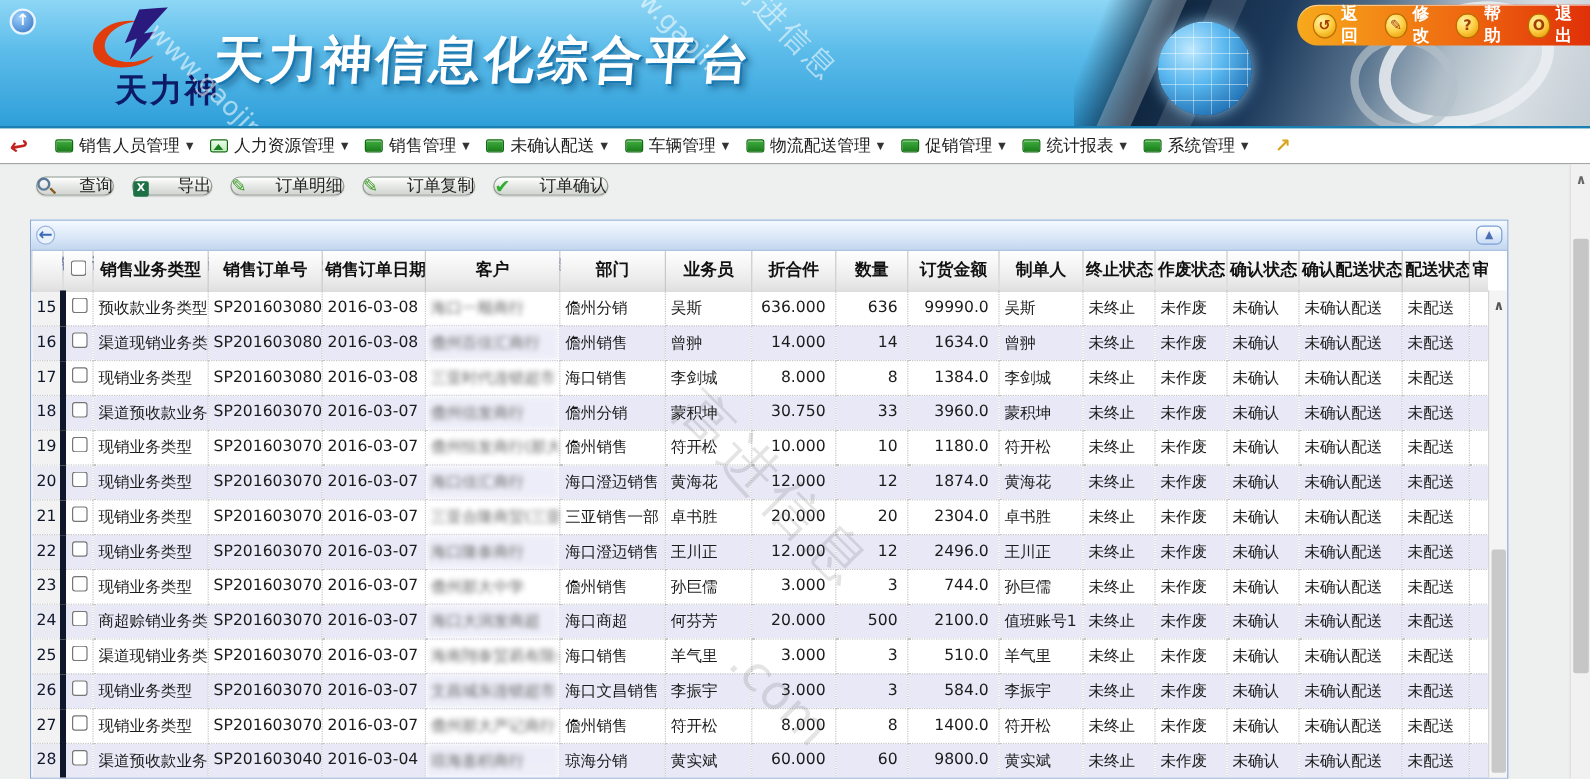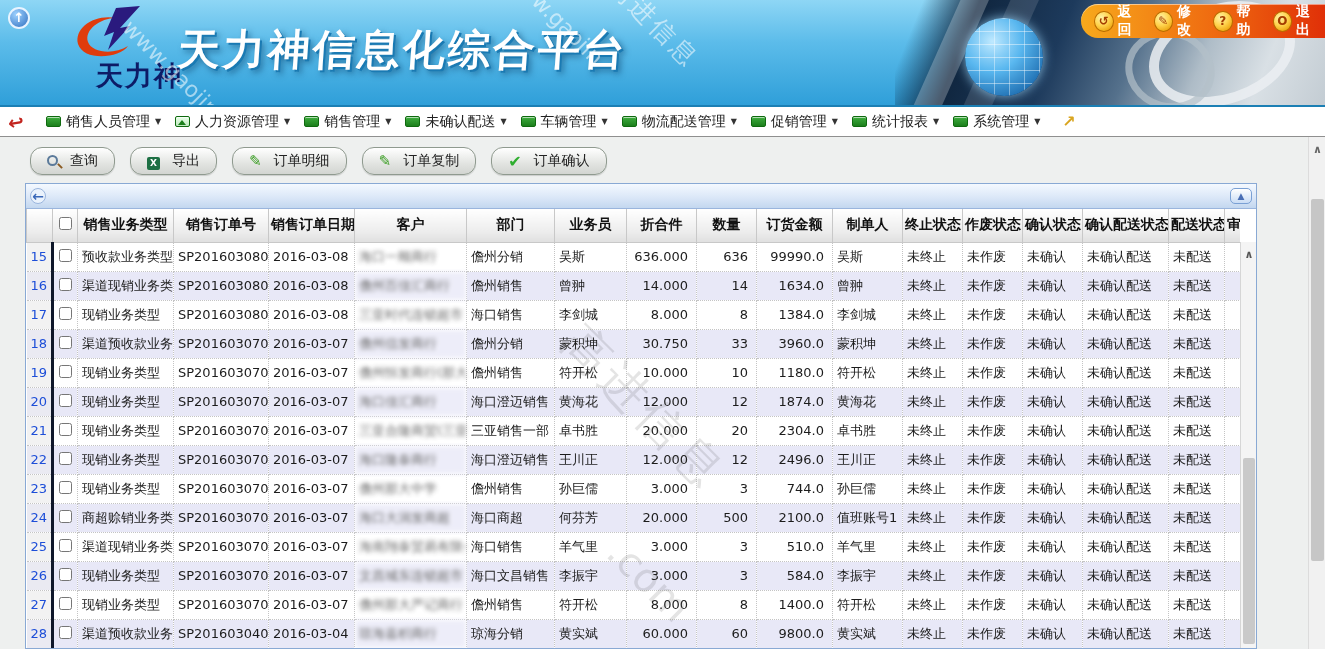--- a/index.html
+++ b/index.html
@@ -51,21 +51,21 @@
   .mico { width:15px; height:11px; background:linear-gradient(180deg,#3fae3f,#1c7f1c); border:1px solid #0f6a0f; border-radius:2px; box-shadow:inset 0 1px 0 rgba(255,255,255,.6); }
   .mico.img { background:linear-gradient(180deg,#e8ffe8,#bfe9bf); position:relative; }
   .mico.img:before { content:""; position:absolute; left:2px; bottom:1px; border-left:4px solid transparent; border-right:4px solid transparent; border-bottom:5px solid #1c7f1c; }
   .caret { font-size:8px; color:#333; }
   .flag-ico { color:#d9a520; font-size:16px; font-weight:bold; }
 
   
   .content { position:relative; width:1325px; height:512px; background:#eef0ef; }
 
   .toolbar { display:flex; gap:15px; padding:10px 0 0 30px; }
-  .tbtn { display:flex; align-items:center; gap:12px; height:28px; padding:0 16px; border:1px solid #8f9a8f; border-radius:12px;
+  .tbtn { display:flex; align-items:center; gap:24px; height:16px; padding:0 0; border:1px solid #8f9a8f; border-radius:12px;
     background:linear-gradient(180deg,#ffffff,#e2e4e1 60%,#d2d5d1); font-size:14px; color:#222; cursor:pointer; box-shadow:0 1px 1px rgba(0,0,0,.15); }
   .ic { display:inline-block; }
   .ic-search { width:11px; height:11px; border:2px solid #5b7a9a; border-radius:50%; position:relative; }
   .ic-search:after { content:""; position:absolute; left:8px; top:8px; width:6px; height:2px; background:#8a5a20; transform:rotate(45deg); }
   .ic-excel { width:13px; height:13px; background:#1d7044; color:#fff; font-size:9px; font-weight:bold; text-align:center; line-height:13px; border-radius:2px; }
   .ic-pencil { color:#3a9d23; font-size:15px; font-weight:bold; }
   .ic-check { color:#2fae2f; font-size:16px; font-weight:bold; }
 
   
   .panel { position:absolute; left:25px; top:46px; width:1232px; height:466px; border:1px solid #89a9d4; background:#fff; }
@@ -73,21 +73,21 @@
   .ptitle .arr { color:#3a68b8; font-weight:bold; font-size:14px; border:1px solid #9ab5dd; border-radius:50%; width:16px; height:16px; line-height:14px; text-align:center; background:#eaf2fc; margin-right:4px; }
   .ptitle .txt { color:#15337f; font-size:13px; font-weight:bold;margin-top:48px; }
   .collapse { margin-left:auto; width:22px; height:16px; border:1px solid #7aa0d4; border-radius:5px; background:linear-gradient(180deg,#ffffff,#c9dcf5); color:#4a6fb5; font-size:9px; text-align:center; line-height:14px; cursor:pointer; }
 
   .tblwrap { position:relative; width:1230px; height:492px; overflow:hidden; }
   .tblclip { position:absolute; left:0; top:0; width:1214px; height:439px; overflow:hidden; }
   table { border-collapse:collapse; table-layout:fixed; width:1228px; }
   th { height:33px; background:linear-gradient(180deg,#ffffff,#ececec 70%,#e0e0e0); border:1px solid #c8c8c8; border-top:none; font-size:14px; color:#111; font-weight:bold; white-space:nowrap; overflow:hidden; padding:0 2px; }
   td { height:29px; border-right:1px dotted #c4c4c4; border-bottom:1px dotted #c4c4c4; font-size:13px; color:#1c1c1c; white-space:nowrap; overflow:hidden; padding:0 4px; }
   tr.alt td { background:#e8e8f7; }
-  td.num { background:#f2f2f2; text-align:right; color:#1d4ed8; border-right:3px solid #0f172a; }
+  td.num { background:#f2f2f2; text-align:right; color:#0f172a; border-right:5px solid #0f172a; }
   tr.alt td.num { background:#eaeaf2; }
   td.r { text-align:right; padding-right:8px; }
   td.blur { filter:blur(2px); opacity:.75; color:#333; }
   input[type=checkbox] { width:13px; height:13px; }
   td.cb, th.cb { text-align:center; }
 
   
   .innersb { position:absolute; right:0; top:33px; width:16px; height:406px; background:#f4f4f4; border-left:1px solid #d6d6d6; }
   .innersb .up { position:absolute; top:6px; left:0; width:16px; text-align:center; color:#555; font-size:11px; font-weight:bold; cursor:pointer; }
   .innersb .thumb { position:absolute; left:2px; top:216px; width:12px; height:186px; background:#c9c9c9; border-radius:2px; cursor:pointer; }

